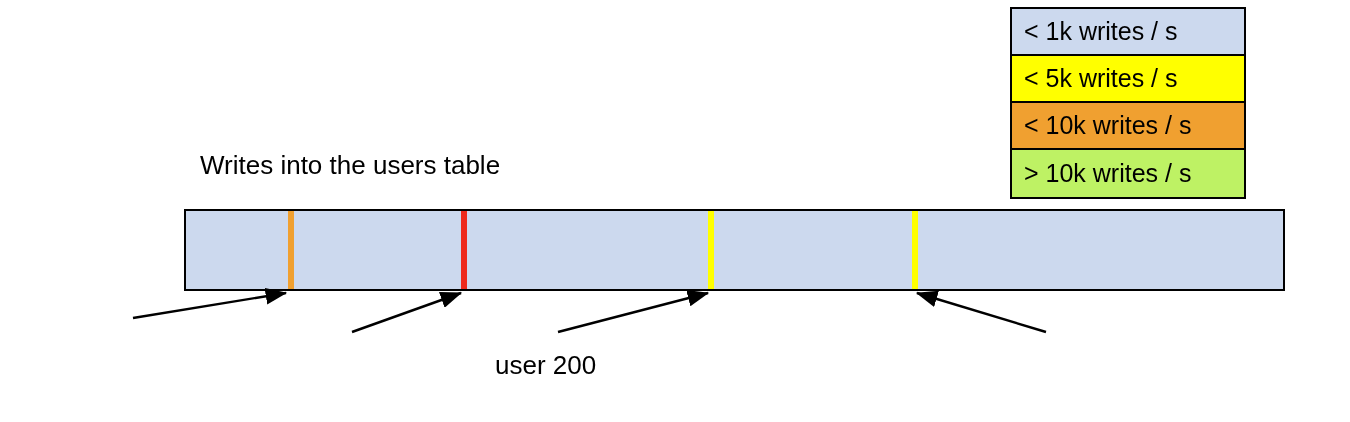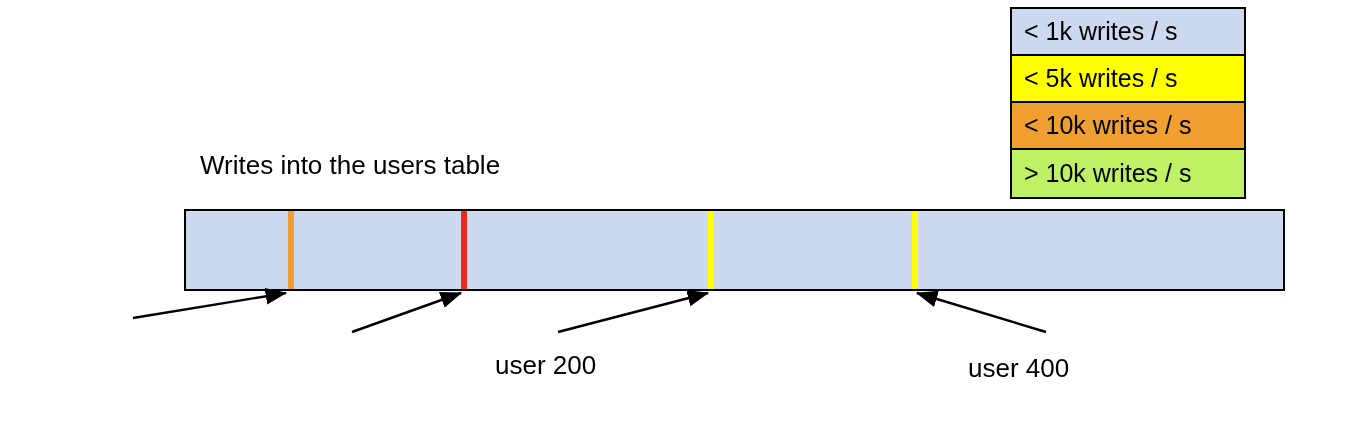--- a/index.html
+++ b/index.html
@@ -133,15 +133,14 @@
         <polygon points="0 0, 9 3.5, 0 7" fill="#000000"></polygon>
       </marker>
     </defs>
     <line x1="133" y1="318" x2="286" y2="293" stroke="#000000" stroke-width="2.4" marker-end="url(#arrowhead)"></line>
     <line x1="352" y1="332" x2="461" y2="293" stroke="#000000" stroke-width="2.4" marker-end="url(#arrowhead)"></line>
     <line x1="558" y1="332" x2="708" y2="293" stroke="#000000" stroke-width="2.4" marker-end="url(#arrowhead)"></line>
     <line x1="1046" y1="332" x2="917" y2="293" stroke="#000000" stroke-width="2.4" marker-end="url(#arrowhead)"></line>
   </svg>
 
   <div class="pointer-label" style="left:495px; top:352px;">user 200</div>
-  <div class="pointer-label" style="left:968px; top:355px;">user 400</div>
 
 </div>
 
 </body></html>

